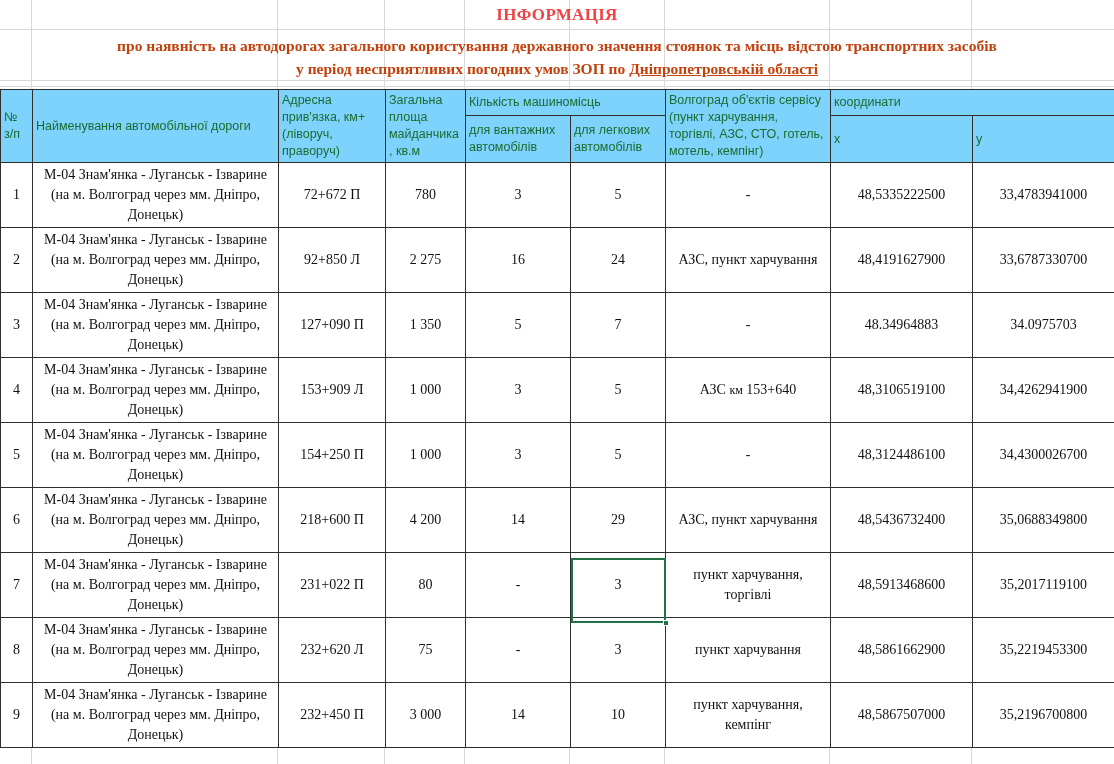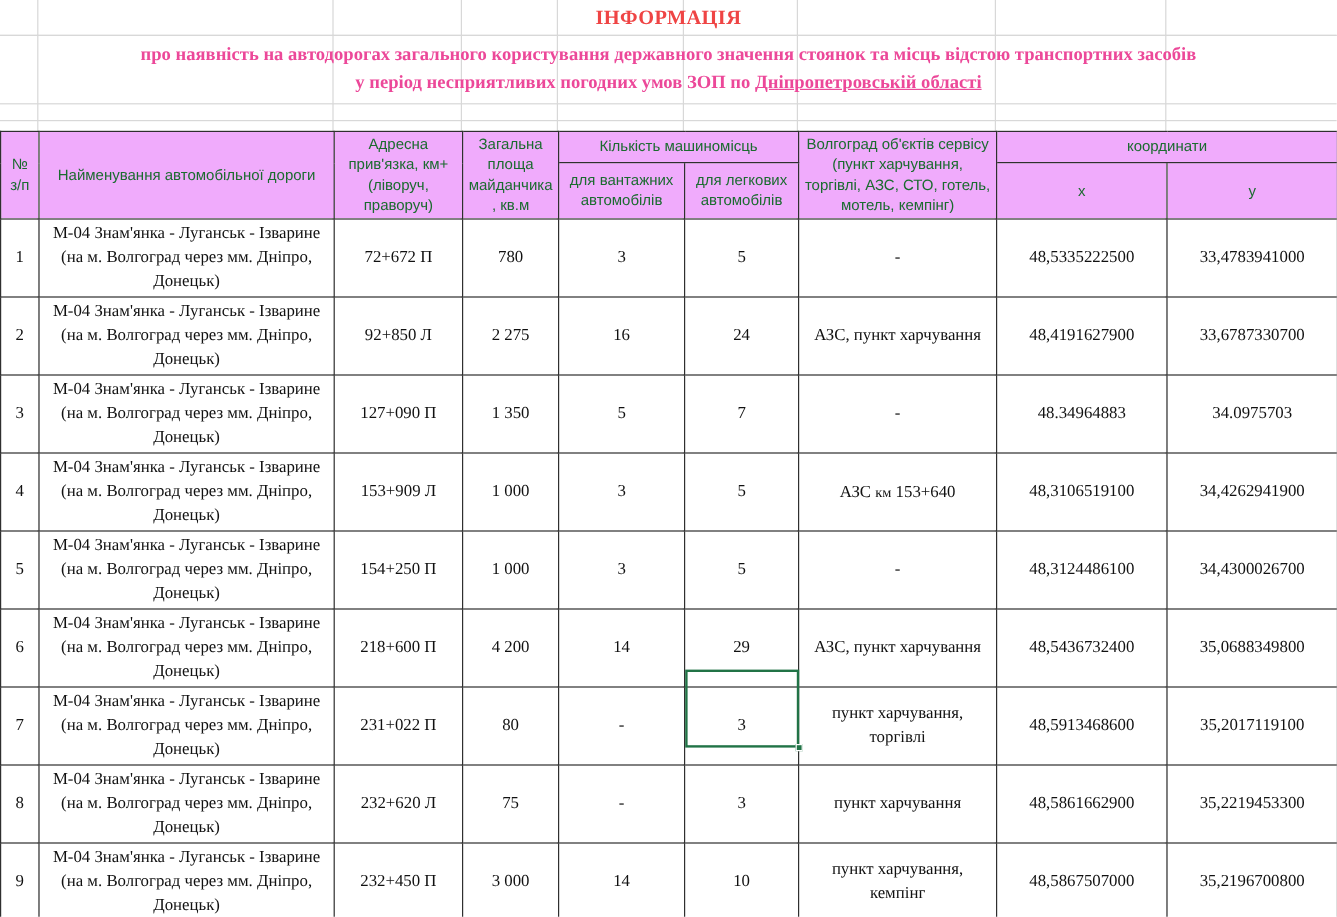--- a/index.html
+++ b/index.html
@@ -60,25 +60,25 @@
     letter-spacing: 0.3px;
     height: 29px;
     line-height: 29px;
     box-sizing: border-box;
   }
   .title-sub {
     text-align: center;
     font-family: "Liberation Serif", serif;
     font-weight: bold;
     font-size: 15.5px;
-    color: #ec4899;
+    color: #c2410c;
     line-height: 23px;
     padding: 4px 2px 0 2px;
     box-sizing: border-box;
-    height: 72px;
+    height: 52px;
     border-top: 1px solid #d8d8d8;
     border-bottom: 1px solid #d8d8d8;
   }
   .title-sub .u {
     text-decoration: underline;
     margin-top: 48px;
   }
 
   
   .tbl-wrap {
@@ -95,27 +95,27 @@
   table.main th,
   table.main td {
     border: 1px solid #2f2f2f;
     padding: 2px 3px;
     box-sizing: border-box;
     overflow: hidden;
   }
 
   
   table.main th {
-    background: #f0abfc;
+    background: #7dd3fc;
     color: #1b6b2f;
     font-family: "Liberation Sans", sans-serif;
     font-weight: normal;
     font-size: 12.5px;
     line-height: 17px;
-    text-align: center;
+    text-align: left;
     vertical-align: middle;
   }
   th.h-name {
     text-align: left;
     padding-left: 8px;
     font-size: 13px;
   }
   th.h-num { font-size: 13px; }
   th.h-group { font-size: 13px; margin-top: 24px; }
   th.h-xy { font-size: 13px; }

